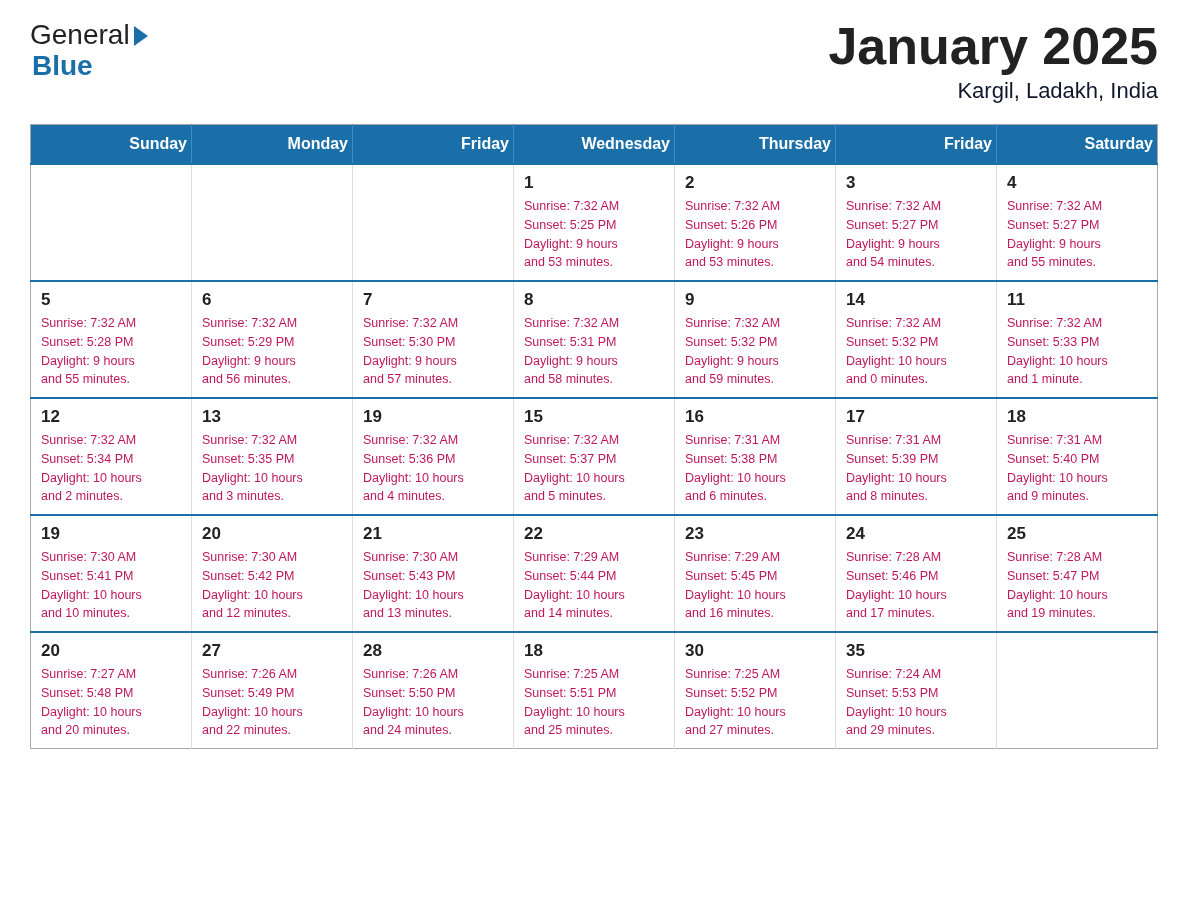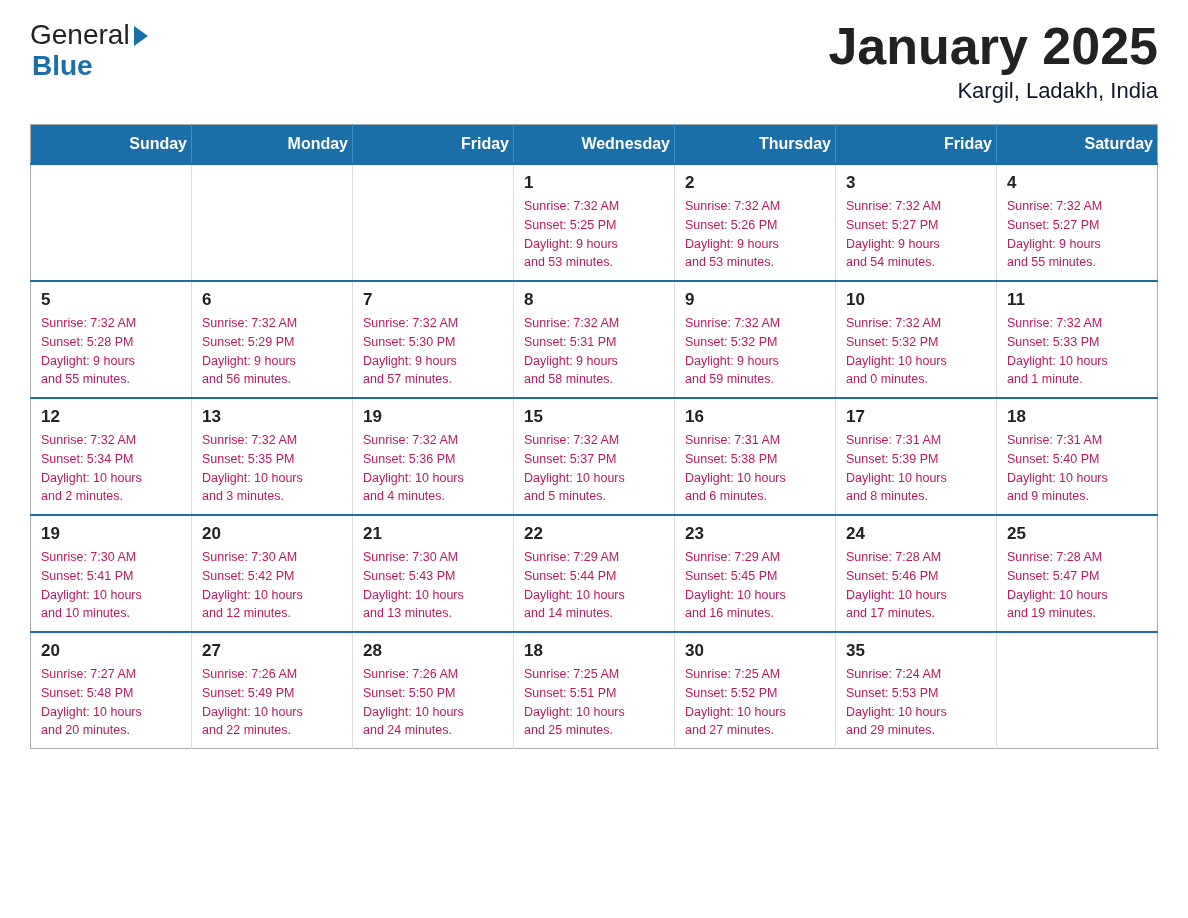--- a/index.html
+++ b/index.html
@@ -195,21 +195,21 @@
 and 58 minutes.</div>
         </td>
         <td>
           <div class="day-number">9</div>
           <div class="day-info" style="white-space: pre-line;">Sunrise: 7:32 AM
 Sunset: 5:32 PM
 Daylight: 9 hours
 and 59 minutes.</div>
         </td>
         <td>
-          <div class="day-number">10</div>
+          <div class="day-number">14</div>
           <div class="day-info" style="white-space: pre-line;">Sunrise: 7:32 AM
 Sunset: 5:32 PM
 Daylight: 10 hours
 and 0 minutes.</div>
         </td>
         <td>
           <div class="day-number">11</div>
           <div class="day-info" style="white-space: pre-line;">Sunrise: 7:32 AM
 Sunset: 5:33 PM
 Daylight: 10 hours

